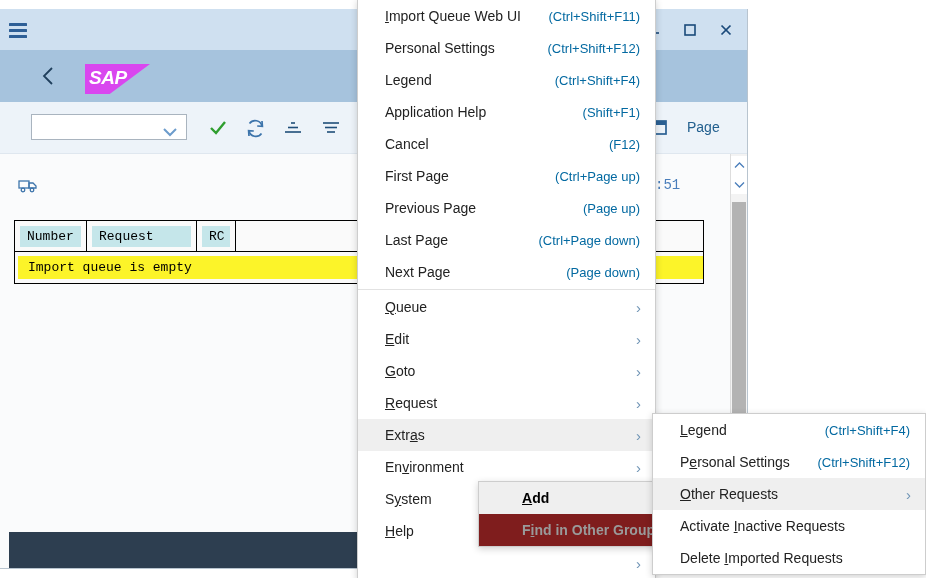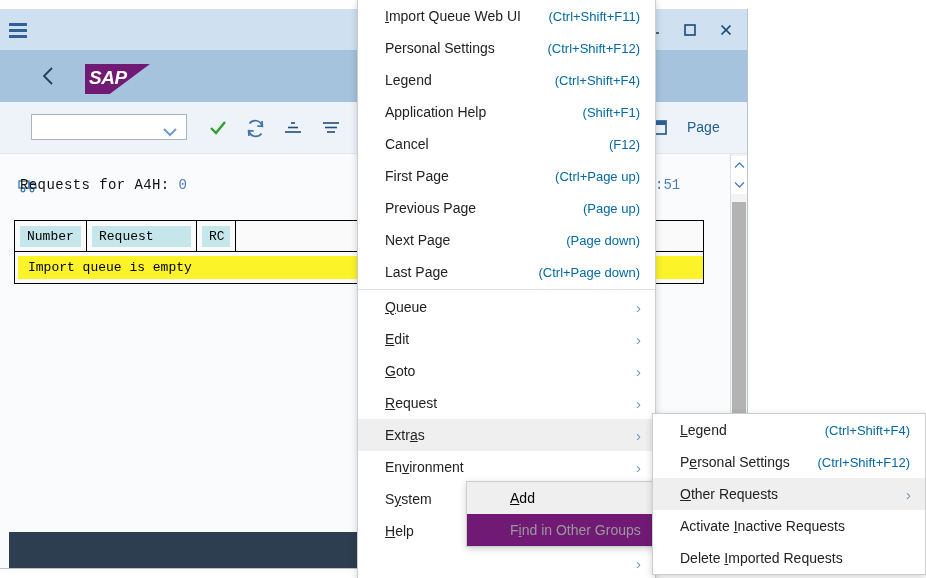--- a/index.html
+++ b/index.html
@@ -98,21 +98,21 @@
   .sap-logo {
     position: absolute;
     left: 85px;
     top: 55px;
     width: 65px;
     height: 30px;
   }
   .sap-logo .sap-shape {
     width: 65px;
     height: 30px;
-    background: #701a75;
+    background: #d946ef;
     -webkit-clip-path: polygon(0 0, 100% 0, 0 100%, 0 100%);
     clip-path: polygon(0 0, 100% 0, 38% 100%, 0 100%);
     position: relative;
   }
   .sap-logo .sap-text {
     position: absolute;
     left: 4px;
     top: 3px;
     color: #ffffff;
     font-weight: bold;
@@ -363,29 +363,30 @@
   .sep {
     height: 1px;
     background: #e2e2e2;
     margin: 1px 0;
   }
   .acc { text-decoration: underline; }
 
   
   .add-panel {
     position: absolute;
-    left: 466px;
+    left: 478px;
     top: 481px;
     width: 198px;
-    background: #701a75;
+    background: #7f1d1d;
     border: 1px solid #cdcdcd;
     box-shadow: 0 2px 7px rgba(0,0,0,0.18);
     box-sizing: border-box;
     z-index: 60;
     font-size: 14px;
+    font-weight: bold;
   }
   .add-panel .mi { padding-left: 43px; height: 32px; }
   .add-panel .mi.disabled { color: #9a9a9a; cursor: default; }
 
   
   .sub-menu {
     position: absolute;
     left: 652px;
     top: 413px;
     width: 274px;
@@ -494,24 +495,20 @@
     <div class="exit-label">Page</div>
 
     <div class="content">
       <div class="truck-icon">
         <svg width="20" height="15" viewBox="0 0 20 15">
           <rect x="1" y="3" width="10" height="7" fill="none" stroke="#3d74ab" stroke-width="1.3"></rect>
           <path d="M11 5 h4 l3 3 v2 h-7 z" fill="none" stroke="#3d74ab" stroke-width="1.3"></path>
           <circle cx="5" cy="12" r="1.8" fill="none" stroke="#3d74ab" stroke-width="1.3"></circle>
           <circle cx="14" cy="12" r="1.8" fill="none" stroke="#3d74ab" stroke-width="1.3"></circle>
         </svg>
-      </div>
-      <div class="req-line">
-        <span>Requests for A4H:</span>
-        <span class="count">0</span>
       </div>
       <div class="req-time">:51</div>
 
       <div class="tbl">
         <div class="tbl-head">
           <div class="th" style="width:72px">
             <span class="th-pill">Number</span>
           </div>
           <div class="th" style="width:110px">
             <span class="th-pill">Request</span>
@@ -568,26 +565,26 @@
       </div>
       <div class="mi">
         <span class="lbl">First Page</span>
         <span class="short">(Ctrl+Page up)</span>
       </div>
       <div class="mi">
         <span class="lbl">Previous Page</span>
         <span class="short">(Page up)</span>
       </div>
       <div class="mi">
+        <span class="lbl">Last Page</span>
+        <span class="short">(Ctrl+Page down)</span>
+      </div>
+      <div class="mi">
         <span class="lbl">Next Page</span>
         <span class="short">(Page down)</span>
-      </div>
-      <div class="mi">
-        <span class="lbl">Last Page</span>
-        <span class="short">(Ctrl+Page down)</span>
       </div>
       <div class="sep"></div>
       <div class="mi">
         <span class="lbl"><span class="acc">Q</span>ueue</span>
         <span class="arrow">›</span>
       </div>
       <div class="mi">
         <span class="lbl"><span class="acc">E</span>dit</span>
         <span class="arrow">›</span>
       </div>

